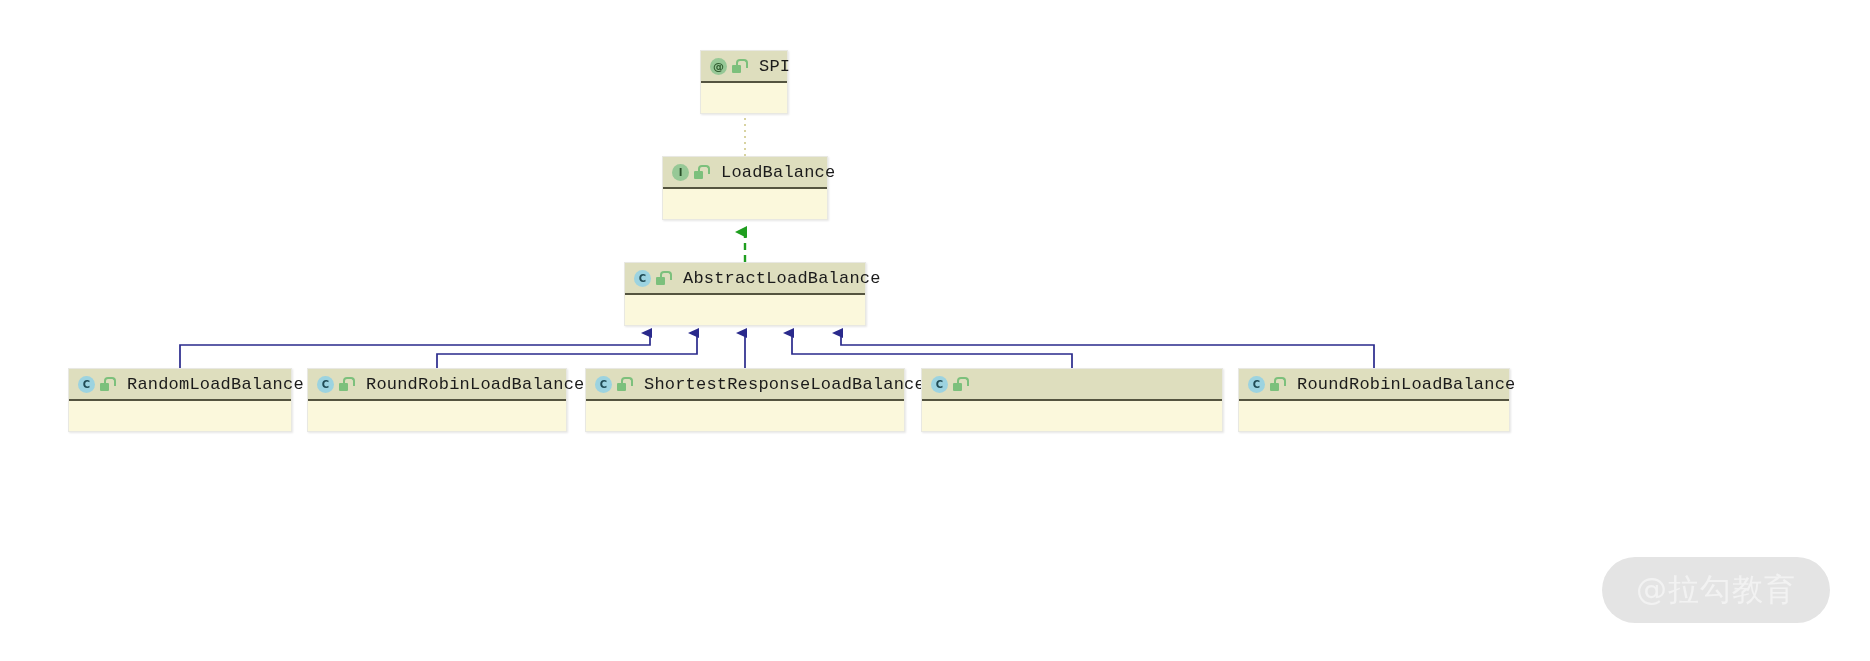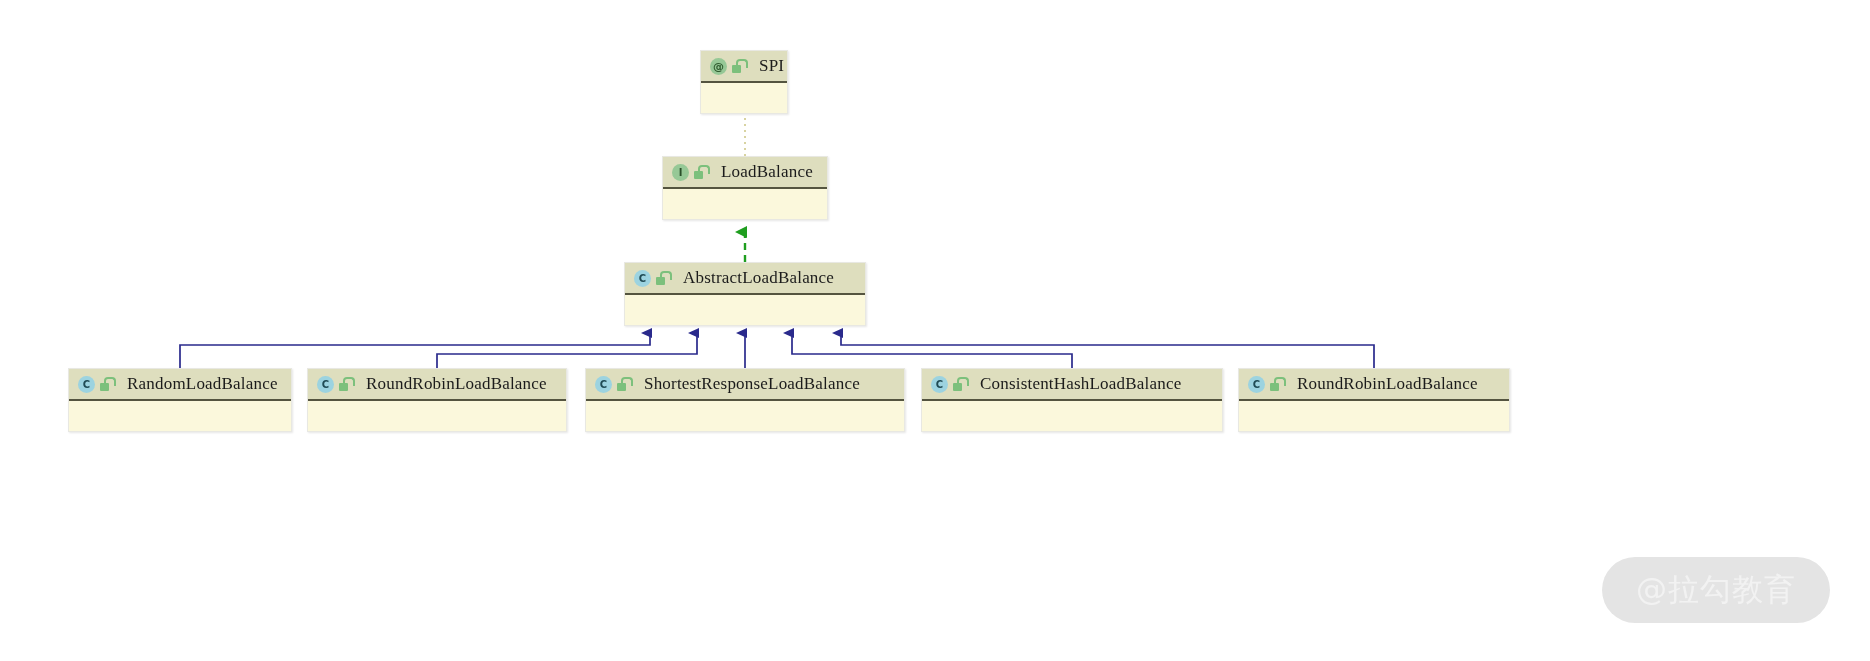--- a/index.html
+++ b/index.html
@@ -36,21 +36,21 @@
   }
   .uml-body {
     height: 30px;
     background: #fbf8dc;
   }
   .uml-title {
     font-size: 17px;
     color: #1b1b1b;
     letter-spacing: 0.2px;
     margin-left: 14px;
-    font-family: Liberation Serif, serif;
+    font-family: Liberation Mono, monospace;
   }
 
   
   .kind-icon {
     width: 17px;
     height: 17px;
     border-radius: 50%;
     display: inline-flex;
     align-items: center;
     justify-content: center;
@@ -231,21 +231,20 @@
     <div class="uml-body"></div>
   </div>
 
   <div class="uml-node" style="left:921px; top:368px; width:302px;">
     <div class="uml-header">
       <span class="kind-icon class">C</span>
       <span class="lock-icon">
         <span class="shackle"></span>
           <span class="body"></span>
       </span>
-      <span class="uml-title">ConsistentHashLoadBalance</span>
     </div>
     <div class="uml-body"></div>
   </div>
 
   <div class="uml-node" style="left:1238px; top:368px; width:272px;">
     <div class="uml-header">
       <span class="kind-icon class">C</span>
       <span class="lock-icon">
         <span class="shackle"></span>
           <span class="body"></span>

